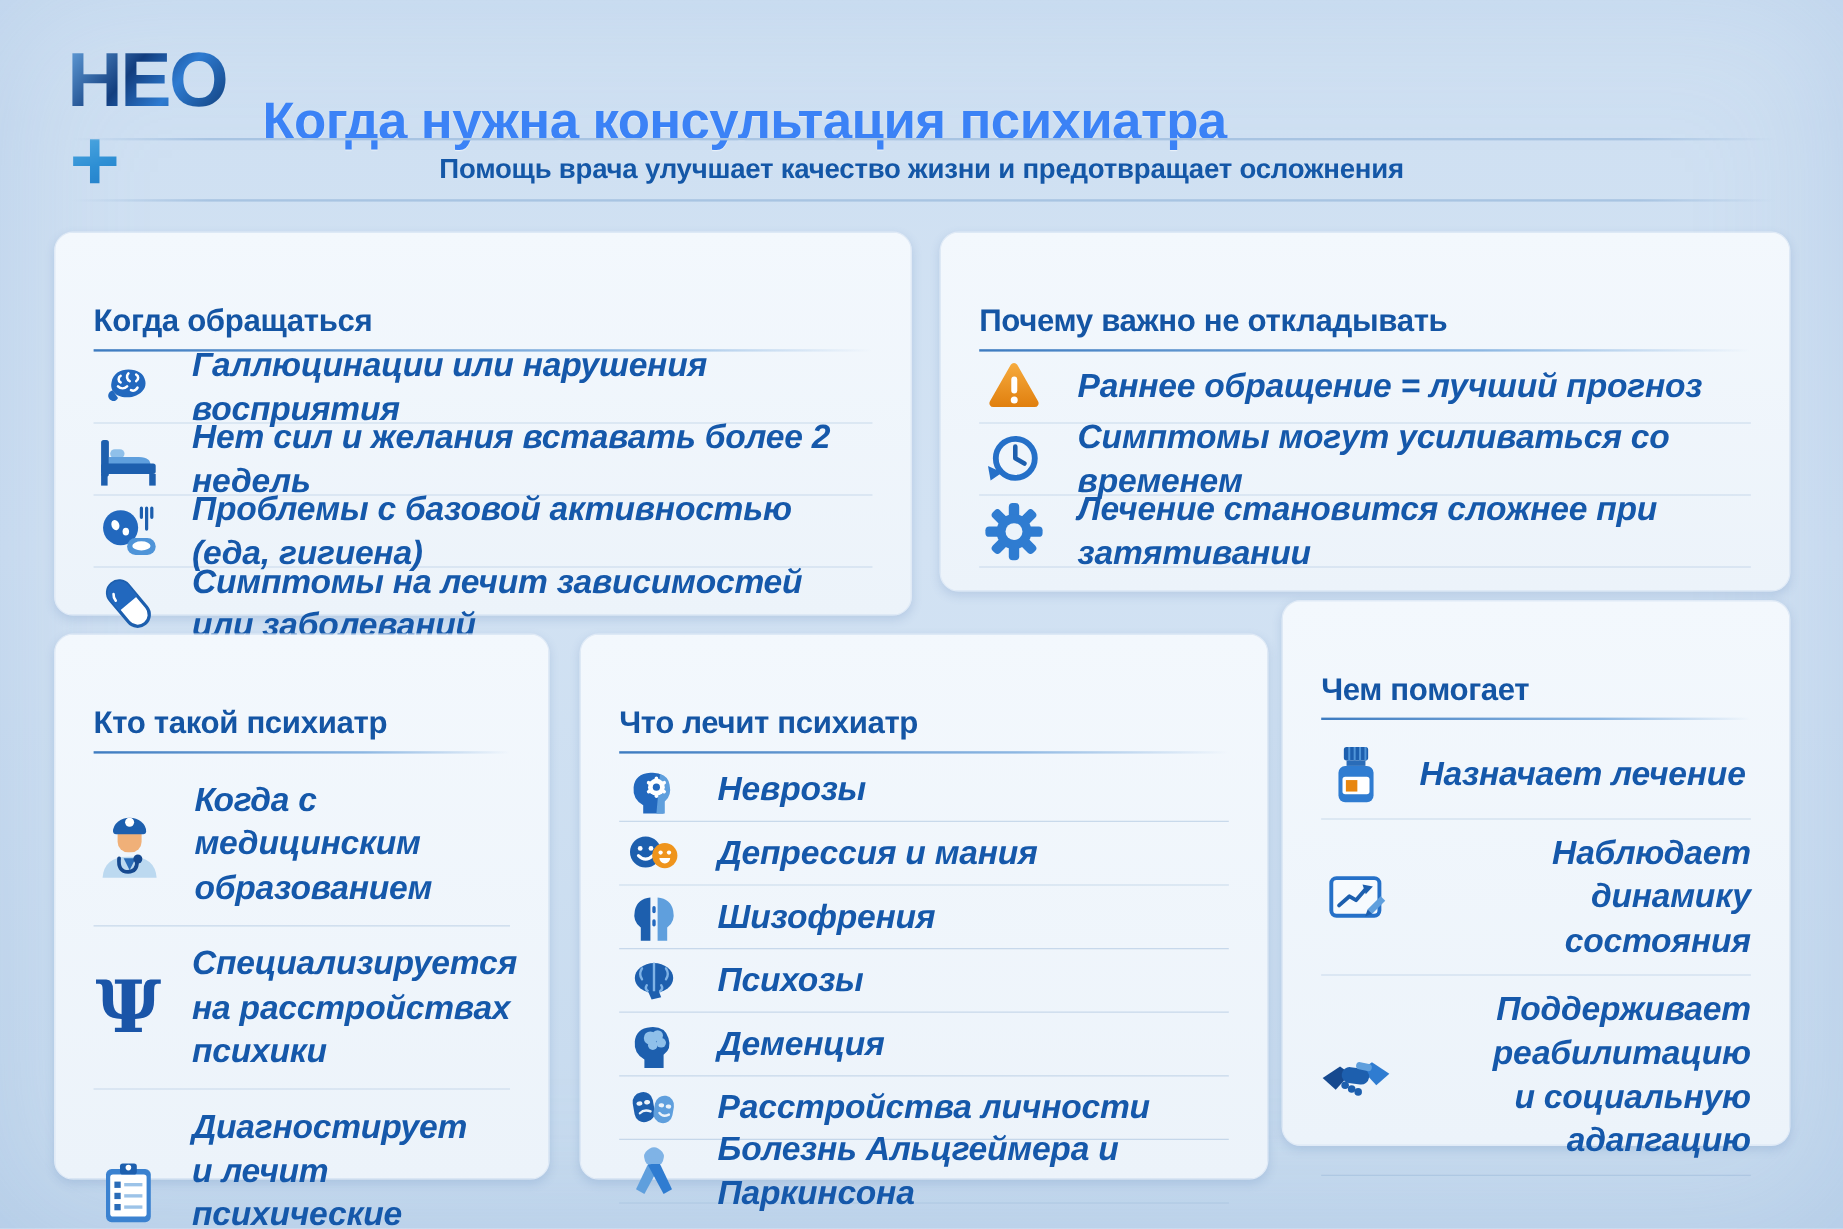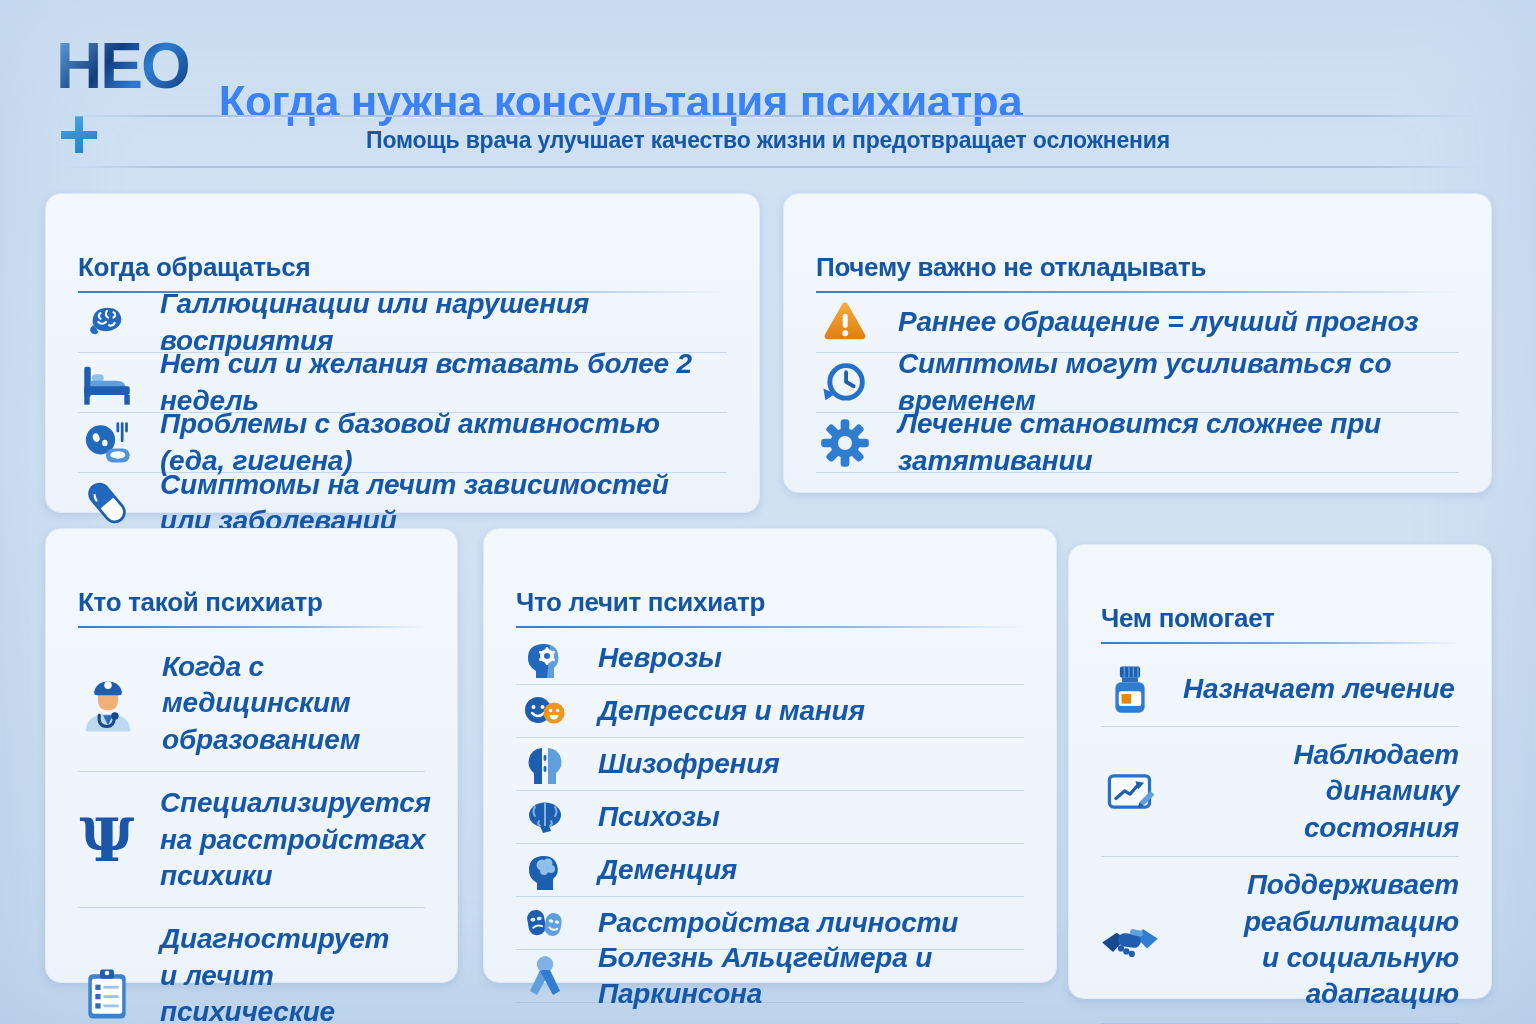--- a/index.html
+++ b/index.html
@@ -59,21 +59,21 @@
   .row.no-border { border-bottom:none; }
   .row-text { font-size:28px; font-weight:700; color:#1558aa; letter-spacing:-0.2px;
     white-space:pre-line; line-height:1.3;font-style:italic; }
   .ic { flex:0 0 58px; display:flex; align-items:center; justify-content:center; }
   .ic svg { display:block; }
 
   #card-when  { left:45px;  top:193px; width:715px; height:320px; }
   #card-why   { left:783px; top:193px; width:709px; height:300px; }
   #card-who   { left:45px;  top:528px; width:413px; height:455px; }
   #card-treats{ left:483px; top:528px; width:574px; height:455px; }
-  #card-helps { left:1068px;top:544px; width:424px; height:455px; }
+  #card-helps { left:1068px;top:500px; width:424px; height:455px; }
 
   #card-when .row, #card-why .row { height:60px; }
   #card-treats .row { height:53px; }
   #card-treats .rule { margin-bottom:4px; }
   #card-who .row { padding:13px 0; min-height:86px; }
   #card-helps .row { padding:10px 0; min-height:72px;text-align:right; }
   #card-who .rule, #card-helps .rule { margin-bottom:8px; }
 
   .psi-glyph { font-family:"DejaVu Serif", serif; font-size:60px; font-weight:700;
     color:#1a55a8; line-height:1; }

